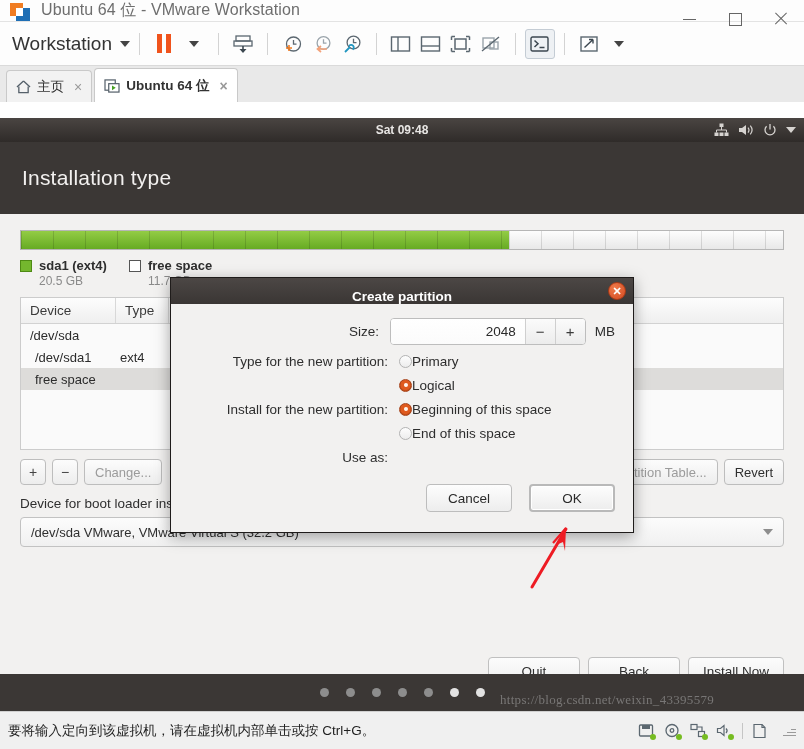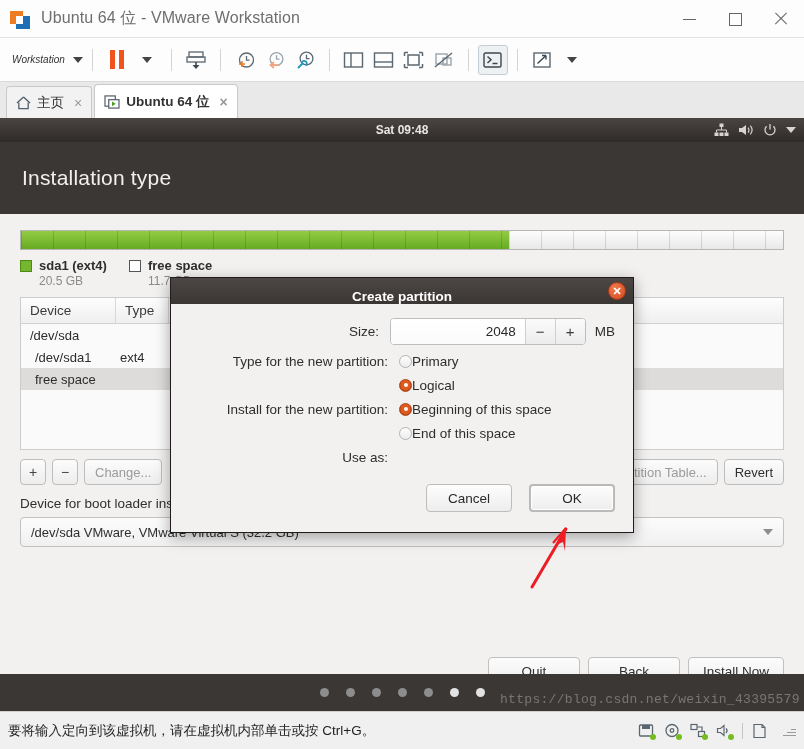--- a/index.html
+++ b/index.html
@@ -6,21 +6,21 @@
   html, body {
     width: 804px; height: 749px;
     font-family: "Liberation Sans", sans-serif;
     background: #ffffff;
     overflow: hidden;
   }
   #app { position: relative; width: 804px; height: 749px; background:#fff; }
 
   
   .vm-titlebar {
-    height: 38px; display:flex; align-items:center;
+    height: 22px; display:flex; align-items:center;
     background:#fdfdfd; border-bottom:1px solid #e3e3e3;
     position:relative;
   }
   .vm-title-icon { margin-left:10px; width:22px; height:22px; position:relative; flex:none; }
   .vm-title-icon .sq1 { position:absolute; left:0; top:3px; width:13px; height:13px; background:#f07c22; }
   .vm-title-icon .sq2 { position:absolute; left:6px; top:8px; width:14px; height:13px; background:#1f6fb5; }
   .vm-title-icon .sq3 { position:absolute; left:6px; top:8px; width:7px; height:8px; background:#fff; }
   .vm-title-text {
     margin-left:9px; font-size:16px; color:#6e6e6e; letter-spacing:0.1px;
   }
@@ -33,21 +33,21 @@
     content:""; position:absolute; left:-1px; top:6px; width:16px; height:1.2px; background:#666;
   }
   .win-btn .cls::before { transform:rotate(45deg); }
   .win-btn .cls::after  { transform:rotate(-45deg); }
 
   
   .vm-toolbar {
     height:44px; display:flex; align-items:center;
     background:#fdfdfd; border-bottom:1px solid #dadada; padding-left:12px;
   }
-  .ws-menu { font-size:10px; color:#333; display:flex; align-items:center; gap:8px;font-style:italic; }
+  .ws-menu { font-size:19px; color:#333; display:flex; align-items:center; gap:8px; }
   .caret { width:0;height:0;border-left:5px solid transparent;border-right:5px solid transparent;border-top:6px solid #444; }
   .tb-sep { width:1px; height:22px; background:#d3d3d3; margin:0 9px; }
   .tb-btn { width:30px; height:30px; display:flex; align-items:center; justify-content:center; }
   .tb-btn.boxed { border:1px solid #c4ccd4; border-radius:3px; background:#eef1f4; }
   .pause-ic { display:flex; gap:4px; }
   .pause-ic i { display:block; width:5px; height:19px; background:#f0531c; }
   svg { display:block; }
 
   
   .vm-tabs { height:36px; background:#e9e9e9; display:flex; align-items:flex-end; padding-left:6px; }
@@ -214,21 +214,21 @@
   .vm-status-text { font-size:13.5px; color:#1f1f1f; }
   .vm-status-icons { margin-left:auto; display:flex; align-items:center; gap:9px; }
   .sdot { position:absolute; right:-1px; bottom:-1px; width:6px; height:6px; border-radius:50%; background:#76bc21; }
   .sic { position:relative; width:17px; height:16px; }
   .grip { width:14px; height:14px; margin-left:4px; position:relative; }
   .grip i { position:absolute; right:0; height:1px; background:#9a9a9a; }
 
   .watermark {
     position:absolute; left:500px; top:692px; z-index:45;
     font-size:13px; color:rgba(170,170,170,.55); letter-spacing:.3px;
-    font-family:Liberation Mono, monospace; pointer-events:none; white-space:nowrap;
+    font-family:Liberation Serif, serif; pointer-events:none; white-space:nowrap;
   }
 </style>
 </head>
 <body>
 
 <div id="app">
 
   <div class="vm-titlebar">
     <div class="vm-title-icon">
       <div class="sq1"></div>

